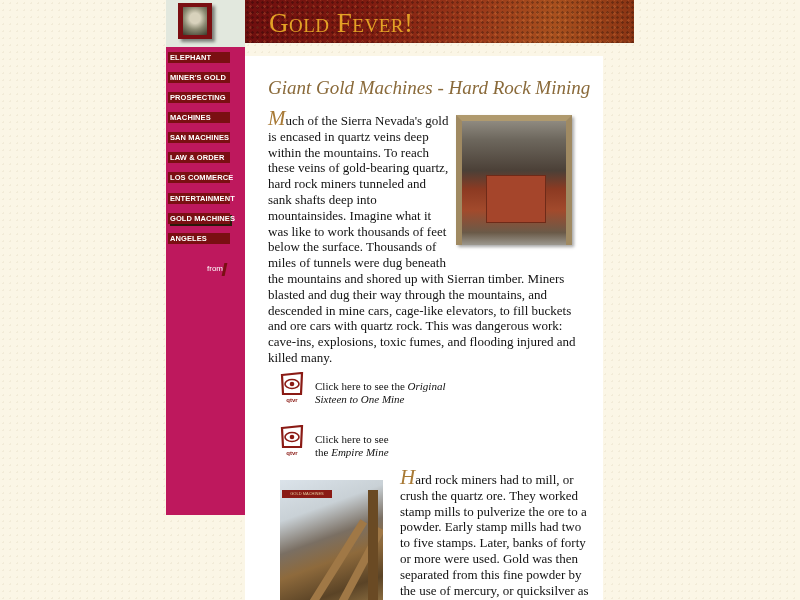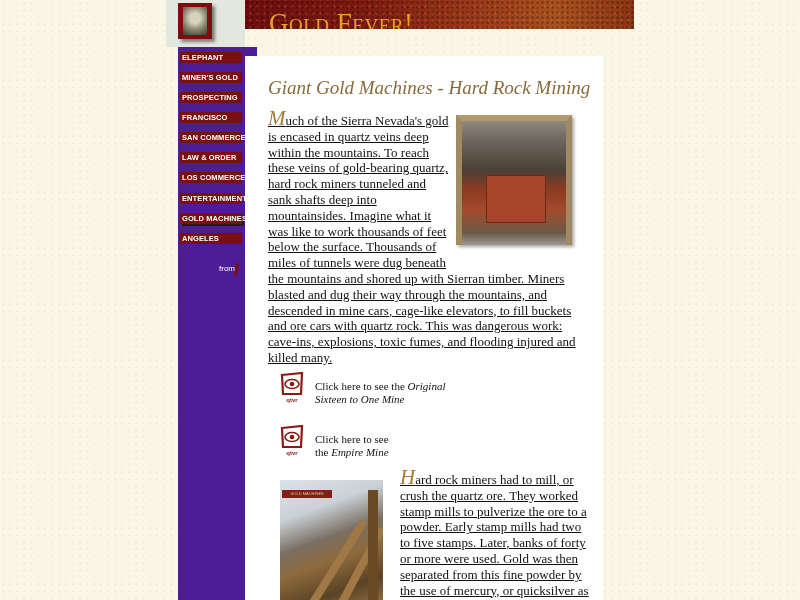--- a/index.html
+++ b/index.html
@@ -18,40 +18,40 @@
     }
     .portrait {
       position: absolute; left: 12px; top: 3px; width: 34px; height: 36px;
       background: #7a0f12; box-shadow: 3px 3px 3px rgba(0,0,0,0.45);
     }
     .portrait-inner {
       position: absolute; left: 5px; top: 4px; width: 24px; height: 28px;
       background: radial-gradient(circle at 50% 40%, #d8d2bc 0 25%, #8b8a72 55%, #3a3a2a 100%);
     }
     .header {
-      position: absolute; left: 79px; top: 0; width: 389px; height: 29px;
+      position: absolute; left: 79px; top: 0; width: 389px; height: 43px;
       background: linear-gradient(90deg, #6e0f0f 0%, #7d1a10 30%, #9a3a1a 60%, #a8501e 80%, #8a3414 100%);
       overflow: hidden;
     }
     .header::after {
       content: ""; position: absolute; inset: 0;
       background-image: radial-gradient(rgba(0,0,0,0.25) 1px, transparent 1.5px),
                         radial-gradient(rgba(255,160,90,0.18) 1px, transparent 1.5px);
       background-size: 5px 5px, 7px 7px;
       background-position: 0 0, 2px 3px;
     }
     .header-title {
       position: absolute; left: 24px; top: 8px; margin: 0;
       color: #e3a226; font-size: 27px; font-weight: normal;
       font-variant: small-caps; letter-spacing: 0.5px; z-index: 1;
       font-family: "Liberation Serif", serif;
     }
     .sidebar {
-      position: absolute; left: 12px; top: 47px; width: 79px; height: 553px;
-      background: #4c1d95;
+      position: absolute; left: 0; top: 47px; width: 79px; height: 468px;
+      background: #be185d;
     }
     .nav-item {
       position: absolute; left: 2px; width: 60px; height: 11px;
       background: #7a0f12; color: #ffffff;
       font-family: "Liberation Sans", sans-serif; font-size: 7.5px; font-weight: bold;
       line-height: 11px; padding-left: 2px; white-space: nowrap; letter-spacing: 0.1px;
       cursor: pointer; box-sizing: content-box;
     }
     .nav-item.active { box-shadow: 2px 2px 0 #2a1a0a; }
     .part-label {
@@ -65,21 +65,21 @@
     .content {
       position: absolute; left: 79px; top: 56px; width: 358px; height: 553px;
       background: #ffffff;
     }
     .page-title {
       position: absolute; left: 23px; top: 21px; margin: 0;
       font-size: 19px; font-style: italic; font-weight: normal; color: #8a6a3a;
       white-space: nowrap;
     }
     .para {
-      position: absolute; margin: 0; font-size: 13px; line-height: 15.8px; color: #111; text-decoration: underline;
+      position: absolute; margin: 0; font-size: 13px; line-height: 15.8px; color: #111;
     }
     .drop { color: #a87a36; font-style: italic; font-size: 21px; line-height: 10px; }
     .p1 { left: 23px; top: 57px; width: 318px; }
     .p2 { left: 155px; top: 416px; width: 192px; }
     .fl-right { float: right; width: 118px; height: 138px; margin: 2px 12px 6px 6px; }
     .photo-cart {
       width: 116px; height: 130px;
       background: linear-gradient(180deg, #8f8a80 0%, #6d675d 15%, #4b4037 40%, #8c3a22 55%, #a24a2c 72%, #6a5a48 90%, #9c988f 100%);
       border-left: 6px solid #a08a62; border-right: 6px solid #a08a62; border-top: 6px solid #b09a6e;
       box-sizing: border-box; box-shadow: 2px 2px 3px rgba(0,0,0,0.35); position: relative;
@@ -119,22 +119,22 @@
 
   <div class="header">
     <h1 class="header-title">Gold Fever!</h1>
 
   </div>
 
   <nav class="sidebar">
     <a class="nav-item" style="top:5px">ELEPHANT</a>
     <a class="nav-item" style="top:25px">MINER'S GOLD</a>
     <a class="nav-item" style="top:45px">PROSPECTING</a>
-    <a class="nav-item" style="top:65px">FRANCISCO</a>
-    <a class="nav-item" style="top:85px">SAN COMMERCE</a>
+    <a class="nav-item" style="top:65px">MACHINES</a>
+    <a class="nav-item" style="top:85px">SAN MACHINES</a>
     <a class="nav-item" style="top:105px">LAW &amp; ORDER</a>
     <a class="nav-item" style="top:125px">LOS COMMERCE</a>
     <a class="nav-item" style="top:146px">ENTERTAINMENT</a>
     <a class="nav-item active" style="top:166px">GOLD MACHINES</a>
     <a class="nav-item" style="top:186px">ANGELES</a>
     <span class="part-label">from</span>
     <span class="part-mark"></span>
   </nav>
 
   <main class="content">

